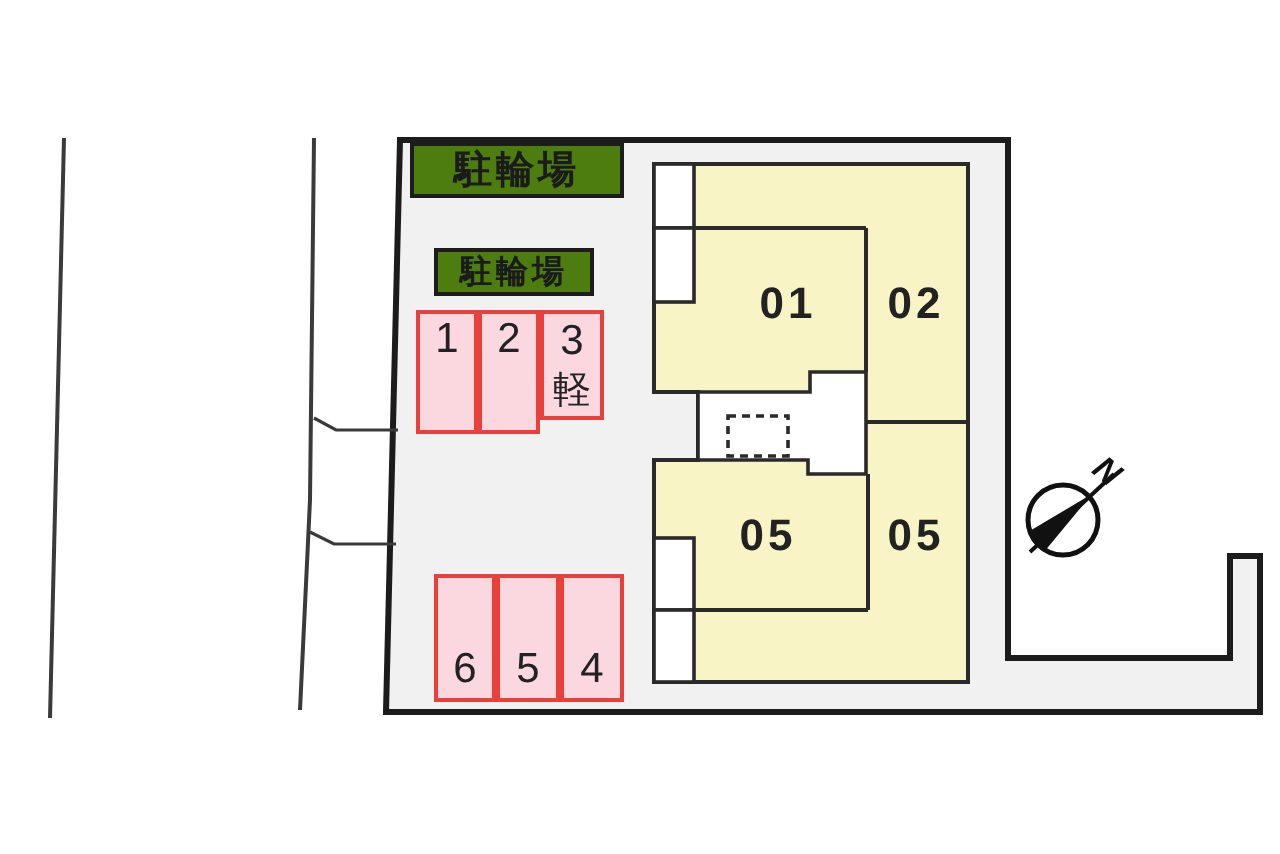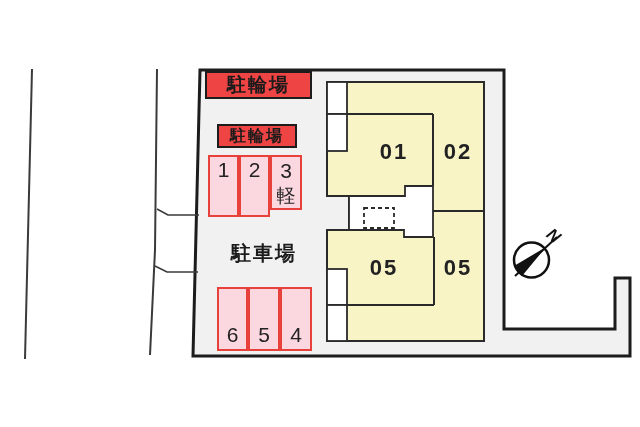--- a/index.html
+++ b/index.html
@@ -6,21 +6,21 @@
   #stage{
     position:relative;width:640px;height:427px;background:#ffffff;overflow:hidden;
     font-family:"Liberation Sans","DejaVu Sans",sans-serif;color:#1b1b1b;
   }
   #plan-svg{position:absolute;left:0;top:0;}
   .abs{position:absolute;}
   .txt{display:flex;align-items:center;justify-content:center;
        font-weight:600;color:#1b1b1b;white-space:nowrap;}
   
   .label-box{
-    background:#ef4444;border:2.5px solid #1c1c1c;box-sizing:border-box;
+    background:#4d7c0f;border:2.5px solid #1c1c1c;box-sizing:border-box;
     display:flex;align-items:center;justify-content:center;
     font-weight:600;letter-spacing:2px;
   }
   
   .stall{
     background:#fbd7e0;border:2px solid #e8403a;box-sizing:border-box;
     display:flex;flex-direction:column;align-items:center;
     font-size:21px;font-weight:500;color:#222;
   }
   .stall.num-top{justify-content:flex-start;padding-top:1px;}
@@ -75,21 +75,20 @@
     <span>1</span>
   </div>
   <div class="abs stall num-top" style="left:239px;top:155px;width:31px;height:62px;">
     <span>2</span>
   </div>
   <div class="abs stall num-top" style="left:270px;top:155px;width:32px;height:55px;line-height:25px;">
     <span>3</span>
     <span style="font-size:19px;">軽</span>
   </div>
 
-  <div class="abs txt" style="left:220px;top:241px;width:88px;height:24px;font-size:20px;letter-spacing:2px;">駐車場</div>
 
   <div class="abs stall num-bottom" style="left:217px;top:287px;width:31px;height:64px;">
     <span>6</span>
   </div>
   <div class="abs stall num-bottom" style="left:248px;top:287px;width:32px;height:64px;">
     <span>5</span>
   </div>
   <div class="abs stall num-bottom" style="left:280px;top:287px;width:32px;height:64px;">
     <span>4</span>
   </div>

